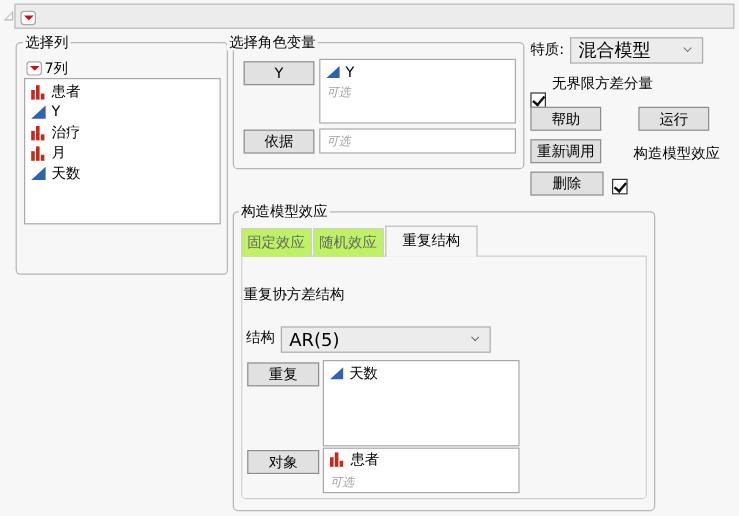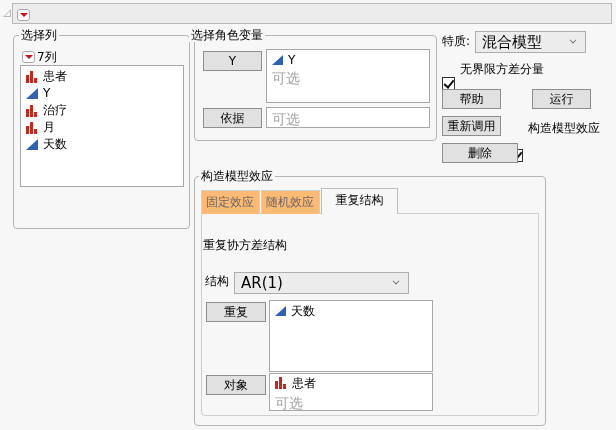--- a/index.html
+++ b/index.html
@@ -67,21 +67,21 @@
   }
 
   .btn {
     background: #e1e1e1; border: 1px solid #8e8e8e;
     text-align: center; font-size: 12px; line-height: 18px; height: 20px;
     cursor: pointer;
   }
   .field {
     background: #fff; border: 1px solid #a8a8a8;
   }
-  .optional { color: #a0a0a0; font-size: 14px; }
+  .optional { color: #a0a0a0; font-style: italic; font-size: 10px; }
 
   .select {
     background: #ececec; border: 1px solid #adadad; height: 22px;
     line-height: 20px; padding-left: 6px; font-size: 15px;
   }
   .chev {
     position: absolute; right: 9px; top: 5px; width: 6px; height: 6px;
     border-right: 1px solid #666; border-bottom: 1px solid #666;
     transform: rotate(45deg) scale(0.8);
   }
@@ -91,21 +91,21 @@
     position: relative;
   }
   .checkbox::after {
     content: ""; position: absolute; left: 3px; top: 0px; width: 4px; height: 8px;
     border-right: 2px solid #111; border-bottom: 2px solid #111;
     transform: rotate(40deg);
   }
 
   .tab {
     height: 24px; line-height: 22px; padding: 0 4px; font-size: 12px;
-    border: 1px solid #cfcfcf; border-bottom: none; background: #fdba74; color: #666;
+    border: 1px solid #cfcfcf; border-bottom: none; background: #bef264; color: #666;
   }
   .tab.active { background: #f7f7f7; color: #000; height: 26px; border-color: #bdbdbd; top: 188px !important; }
   .tab-panel { background: #f7f7f7; border: 1px solid #cfcfcf; border-radius: 0 0 4px 4px; }
 </style>
 </head>
 <body>
 
 
 
 
@@ -176,35 +176,35 @@
   <span>混合模型</span>
   <span class="chev"></span>
 </div>
 <div class="abs checkbox" style="left:442px; top:63px;"></div>
 <span class="abs" style="left:460px; top:61px;">无界限方差分量</span>
 <div class="abs btn" style="left:442px; top:89px; width:59px;">帮助</div>
 <div class="abs btn" style="left:532px; top:89px; width:59px;">运行</div>
 <div class="abs btn" style="left:442px; top:116px; width:59px;">重新调用</div>
 <div class="abs checkbox" style="left:510px; top:122px;"></div>
 <span class="abs" style="left:528px; top:120px;">构造模型效应</span>
-<div class="abs btn" style="left:442px; top:143px; width:76px;">删除</div>
+<div class="abs btn" style="left:442px; top:143px; width:61px;">删除</div>
 
 
 <div class="abs group" style="left:194px; top:176px; width:352px; height:250px;"></div>
 <span class="abs group-legend" style="left:199px; top:169px;">构造模型效应</span>
 
 <div class="abs tab-panel" style="left:201px; top:213px; width:338px; height:203px;"></div>
 <div class="abs tab" style="left:201px; top:190px; width:59px;">固定效应</div>
 <div class="abs tab" style="left:261px; top:190px; width:59px;">随机效应</div>
 <div class="abs tab active" style="left:321px; width:77px;text-align:center;">重复结构</div>
 
 <span class="abs" style="left:203px; top:237px;">重复协方差结构</span>
 <span class="abs" style="left:205px; top:273px;">结构</span>
 <div class="abs select" style="left:234px; top:272px; width:175px;">
-  <span>AR(1)</span>
+  <span>AR(5)</span>
   <span class="chev"></span>
 </div>
 
 <div class="abs btn" style="left:206px; top:302px; width:60px;">重复</div>
 <div class="abs field" style="left:269px; top:300px; width:164px; height:72px;">
   <div style="position:absolute; left:5px; top:3px; display:flex; align-items:center; line-height:14px;">
     <span class="icon-cont" style="border-left-width:11px; border-bottom-width:10px;"></span>
     <span>天数</span>
   </div>
 </div>

